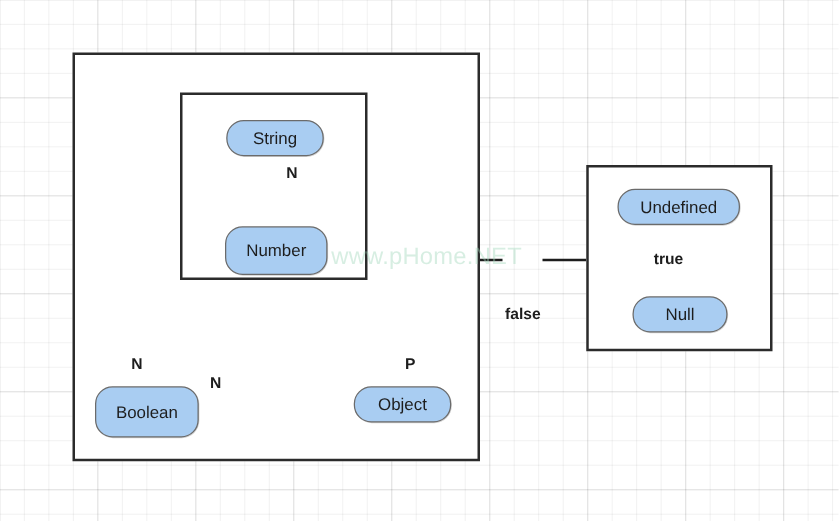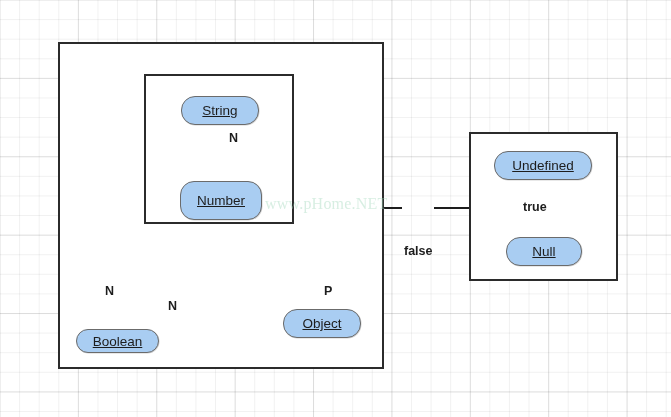--- a/index.html
+++ b/index.html
@@ -46,36 +46,35 @@
     border: 1.6px solid #6b6b6b;
     border-radius: 14px;
     color: #1d1d1d;
     font-size: 13.5px;
     font-family: "Liberation Sans", sans-serif;
     display: flex;
     align-items: center;
     justify-content: center;
     white-space: nowrap;
     box-shadow: 0.5px 0.5px 0 rgba(0,0,0,0.18);
-    text-decoration: underline;
   }
   .edge-label {
     position: absolute;
     font-family: "Liberation Sans", sans-serif;
     font-size: 12.5px;
     font-weight: bold;
     color: #1d1d1d;
     white-space: nowrap;
     background: transparent;
     line-height: 1;
   }
   .watermark {
     position: absolute;
-    font-family: Liberation Serif, serif;
-    font-size: 16px;
+    font-family: Liberation Sans, sans-serif;
+    font-size: 19px;
     color: rgba(160, 215, 185, 0.42);
     white-space: nowrap;
     letter-spacing: 0.2px;
     pointer-events: none;
   }
 </style>
 </head>
 <body>
 
 <div id="canvas">
@@ -102,21 +101,21 @@
   <div class="group-box" style="left:469px; top:132px; width:149px; height:149px;"></div>
 
   <div class="watermark" style="left:265px; top:195px;">www.pHome.NET</div>
 
   <div class="node" style="left:181px; top:96px; width:78px; height:29px;">
     <span>String</span>
   </div>
   <div class="node" style="left:180px; top:181px; width:82px; height:39px;">
     <span>Number</span>
   </div>
-  <div class="node" style="left:76px; top:309px; width:83px; height:24px;margin-top:20px;">
+  <div class="node" style="left:76px; top:309px; width:83px; height:41px;">
     <span>Boolean</span>
   </div>
   <div class="node" style="left:283px; top:309px; width:78px; height:29px;">
     <span>Object</span>
   </div>
   <div class="node" style="left:494px; top:151px; width:98px; height:29px;">
     <span>Undefined</span>
   </div>
   <div class="node" style="left:506px; top:237px; width:76px; height:29px;">
     <span>Null</span>

